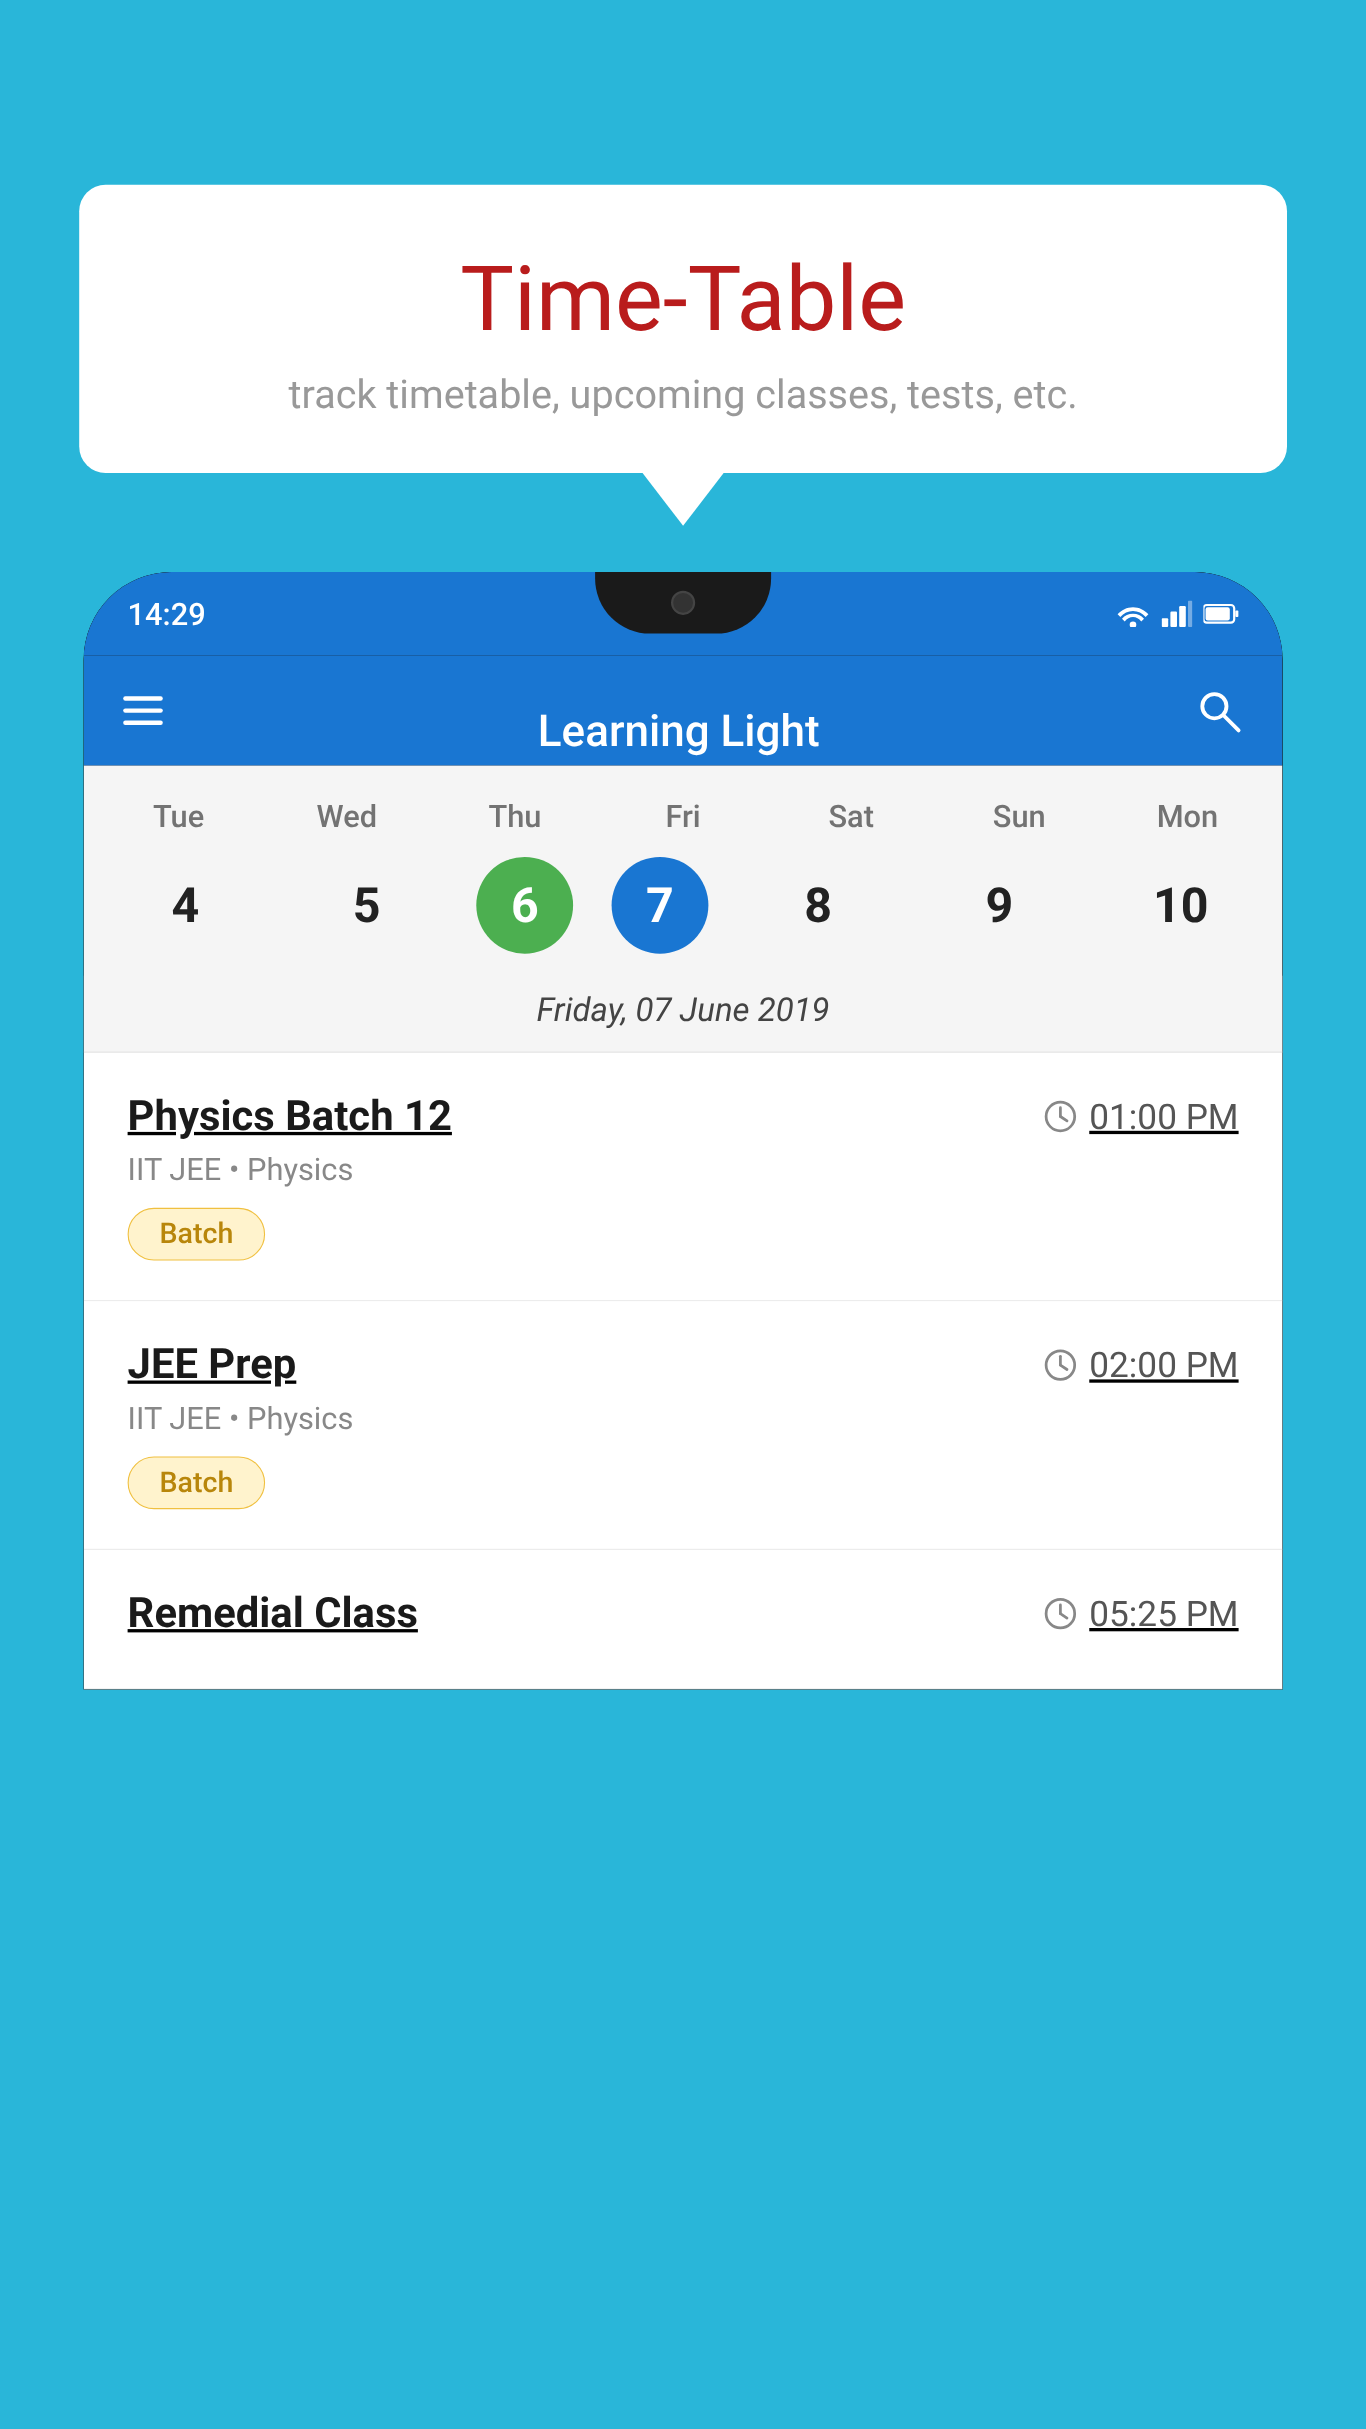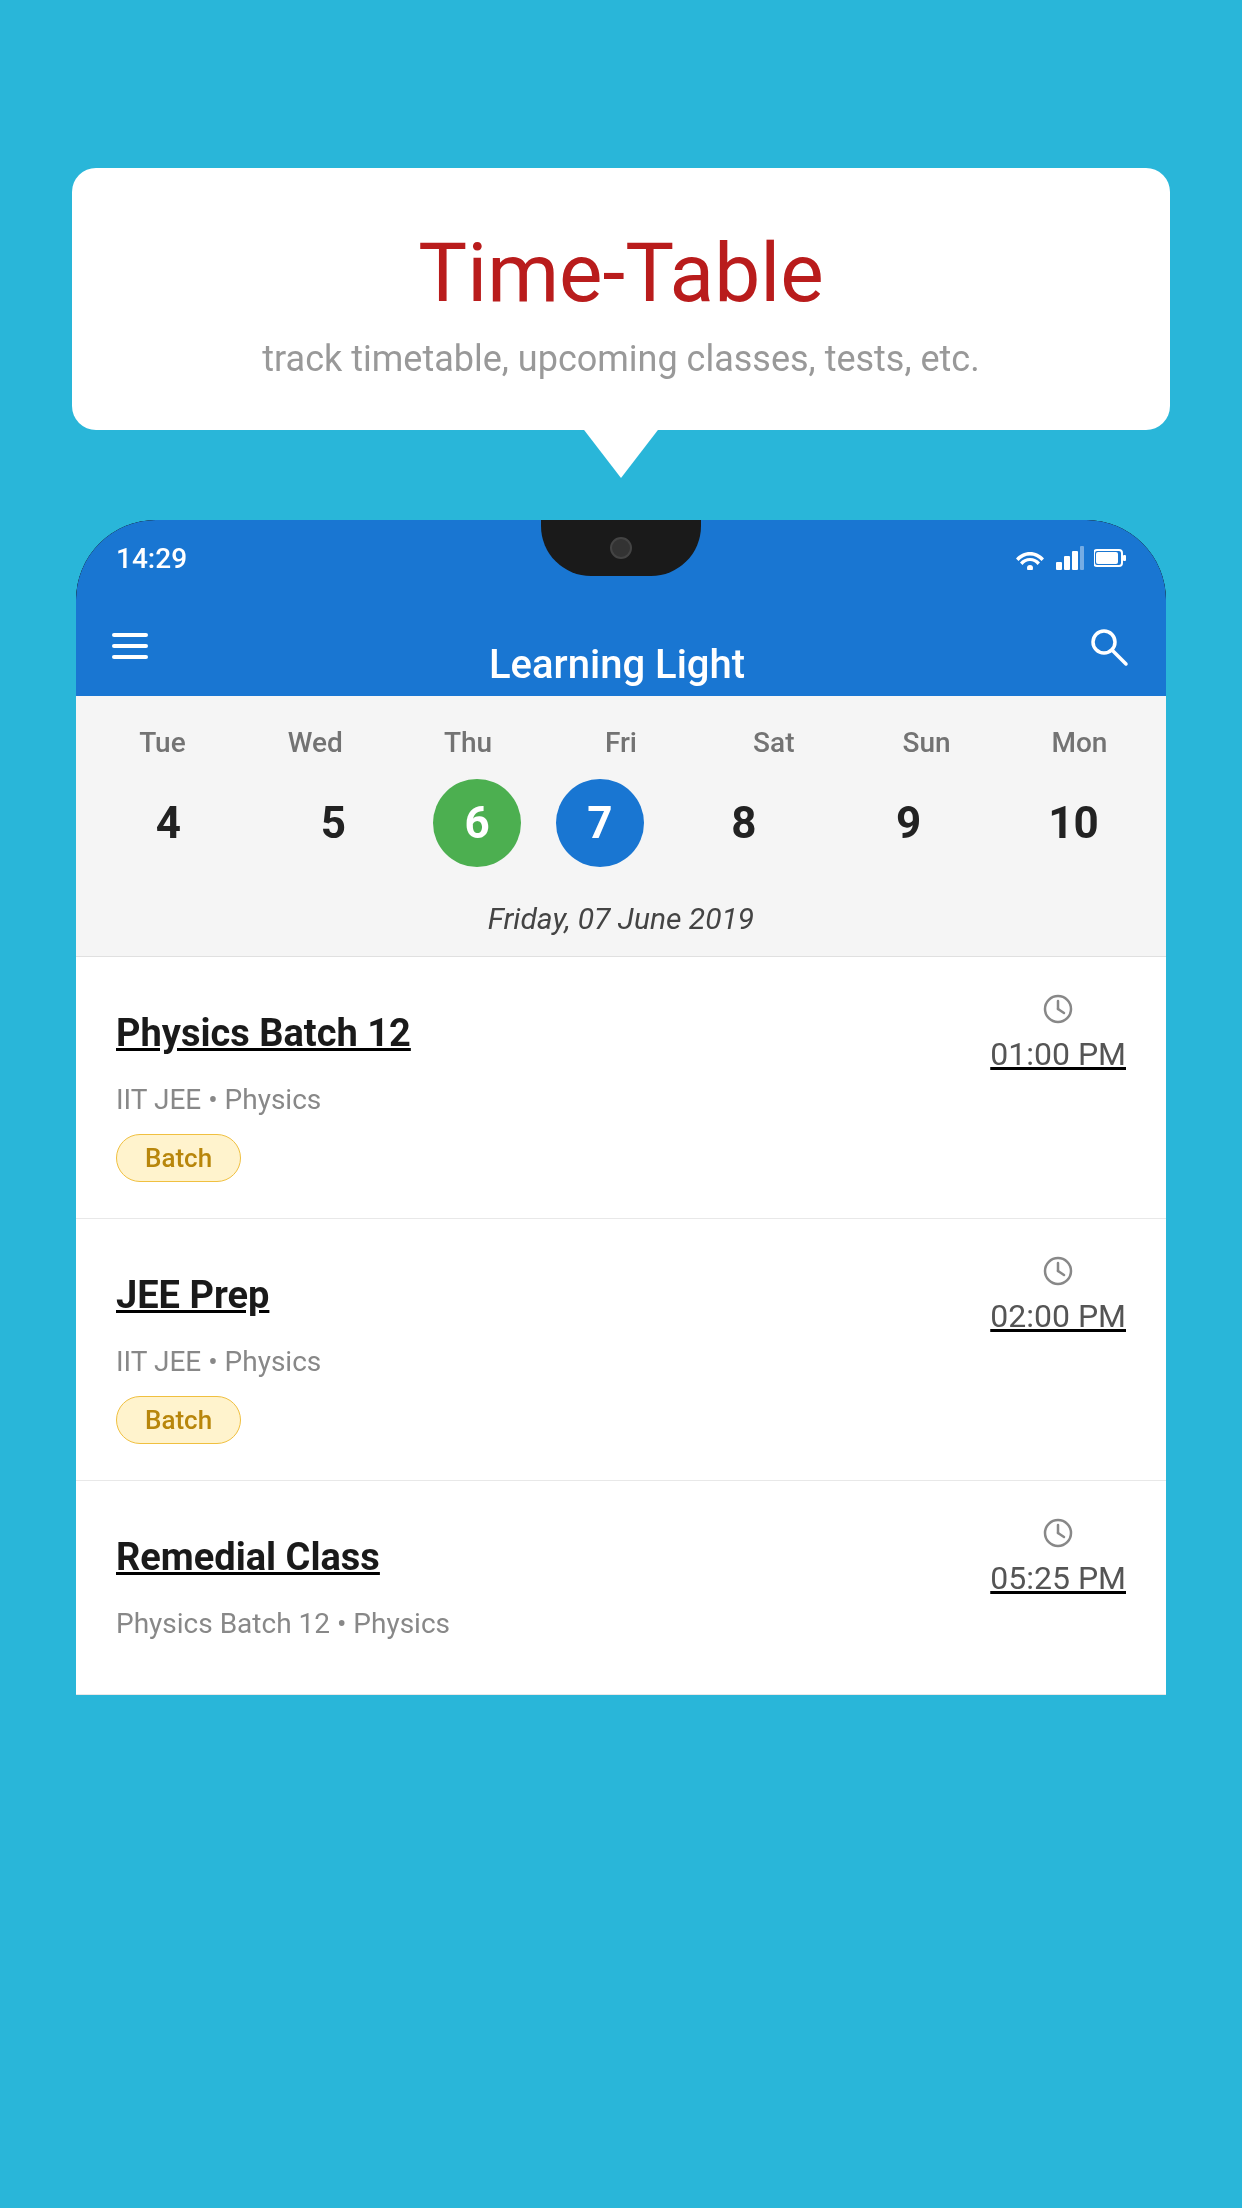--- a/index.html
+++ b/index.html
@@ -250,21 +250,20 @@
       font-weight: 700;
       color: #1a1a1a;
     }
 
     .class-time {
       font-size: 32px;
       color: #555555;
       display: flex;
       align-items: center;
       gap: 10px;
-      flex-direction: column;
     }
 
     .class-subtitle {
       font-size: 28px;
       color: #888888;
       margin-bottom: 18px;
     }
 
     .batch-tag {
       display: inline-block;
@@ -391,20 +390,19 @@
             <div class="class-name">Remedial Class</div>
             <div class="class-time">
               <svg width="32" height="32" viewBox="0 0 32 32" fill="none">
                 <circle cx="16" cy="16" r="13" stroke="#888" stroke-width="2.5"></circle>
                 <line x1="16" y1="8" x2="16" y2="16" stroke="#888" stroke-width="2.5" stroke-linecap="round"></line>
                 <line x1="16" y1="16" x2="22" y2="20" stroke="#888" stroke-width="2.5" stroke-linecap="round"></line>
               </svg>
               <span>05:25 PM</span>
             </div>
           </div>
-          <div class="class-subtitle">Physics Batch 12 • Physics</div>
         </div>
 
       </div>
 
     </div>
   </div>
 </div>
 
 </body></html>

